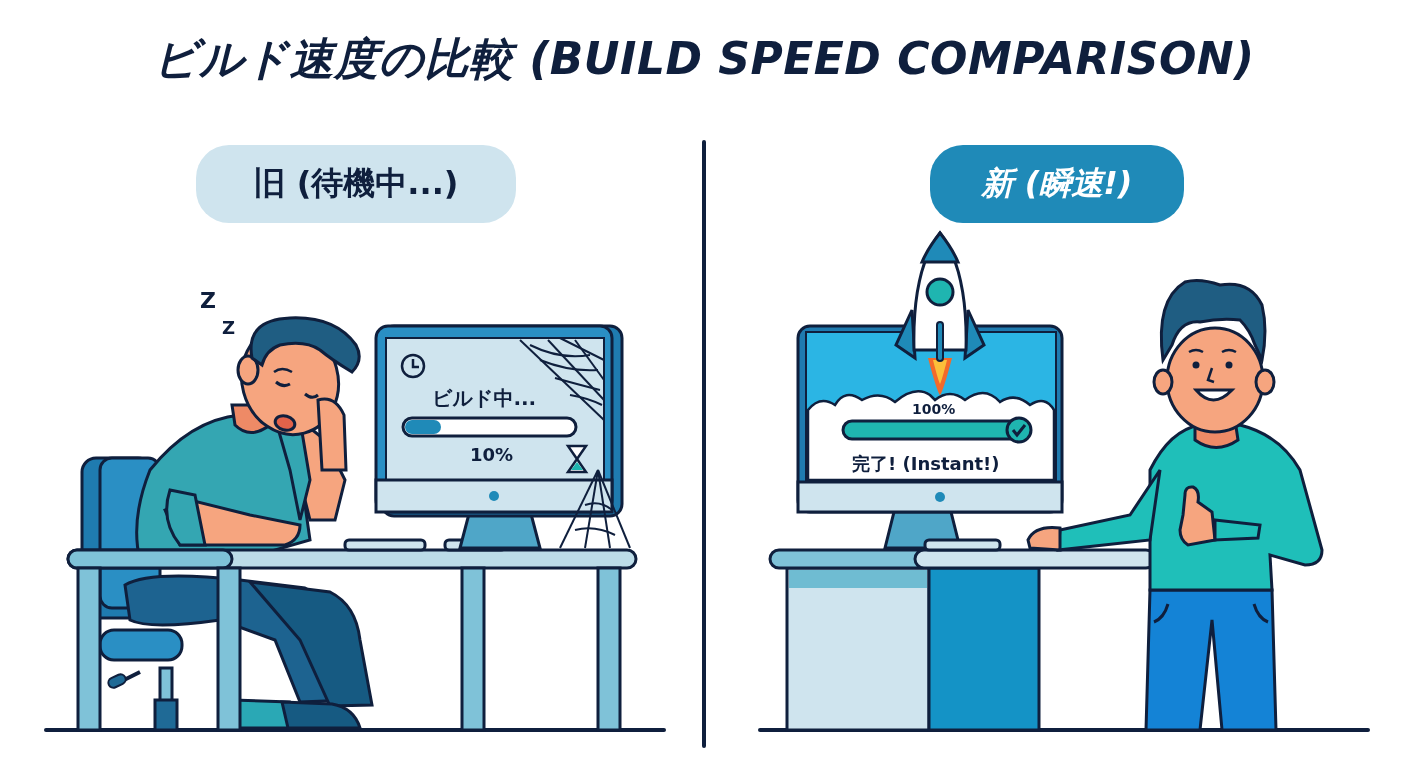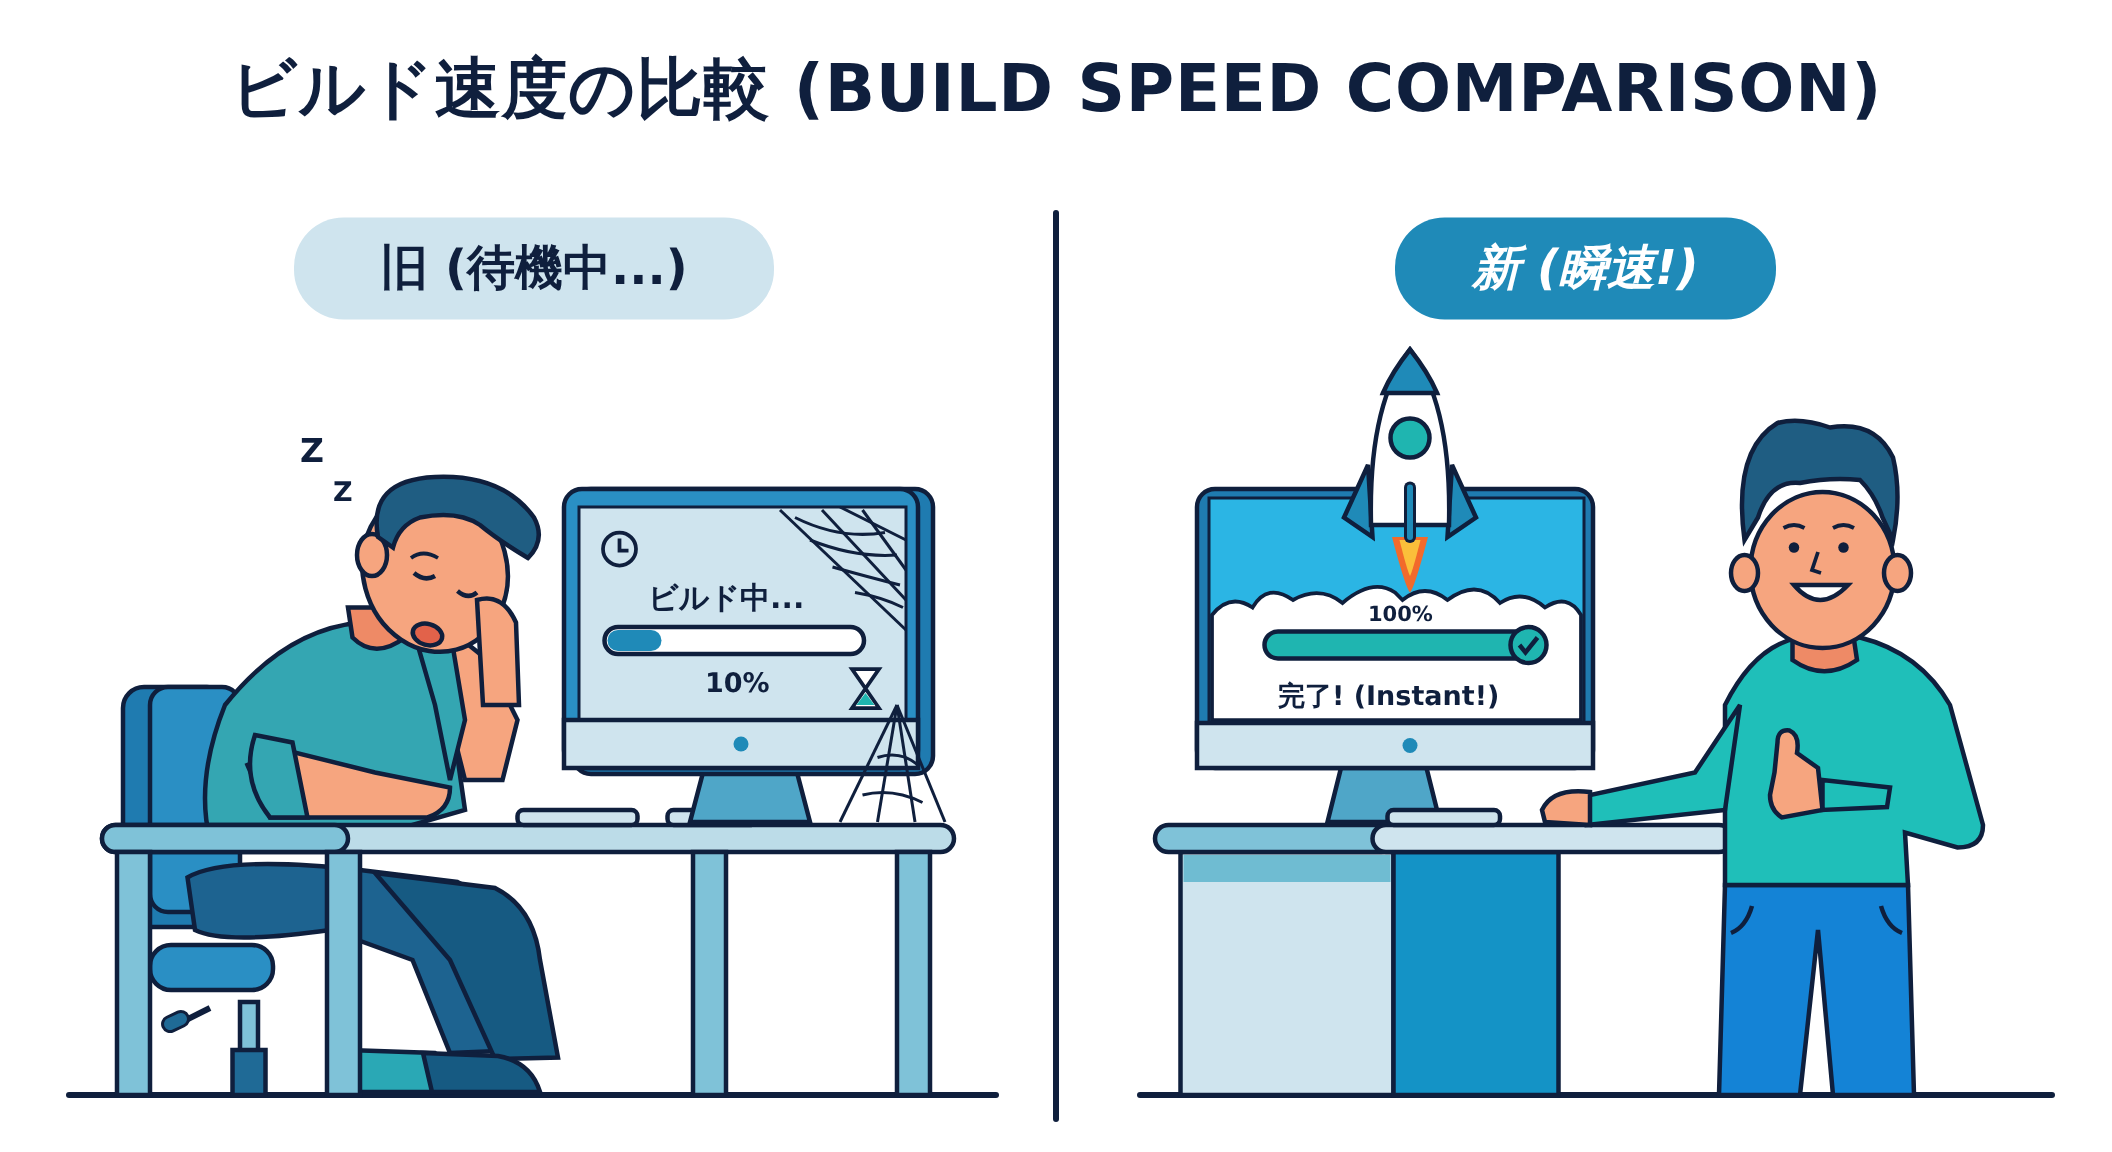--- a/index.html
+++ b/index.html
@@ -1,20 +1,20 @@
 <!DOCTYPE html>
 <html><head>
 <meta charset="utf-8">
 <style>
   html, body { margin:0; padding:0; }
   body { width:1408px; height:768px; background:#ffffff; position:relative; overflow:hidden;
          font-family:"DejaVu Sans", "Liberation Sans", sans-serif; color:#0f1f3d; }
   .title { position:absolute; left:0; top:30px; width:1408px; text-align:center;
-           font-size:44px; font-weight:bold; letter-spacing:0.5px; color:#0f1f3d; }
-  .pill { position:absolute; height:68px; border-radius:33px; display:flex; align-items:center;
+           font-size:44px; font-weight:bold; letter-spacing:0.5px; color:#0f1f3d;font-style:italic; }
+  .pill { position:absolute; height:78px; border-radius:33px; display:flex; align-items:center;
           justify-content:center; font-size:32px; font-weight:bold; }
   .pill-old { left:196px; top:145px; width:320px; background:#cfe4ee; color:#0f1f3d; }
   .pill-new { left:930px; top:145px; width:254px; background:#1f8ab8; color:#ffffff;font-style:italic; }
   .divider { position:absolute; left:702px; top:140px; width:4px; height:608px; background:#0f1f3d; border-radius:2px; }
   .scene { position:absolute; left:0; top:0; }
   .svg-text { font-family:"DejaVu Sans", "Liberation Sans", sans-serif; font-weight:bold; fill:#0f1f3d; }
 </style>
 </head>
 <body>
 

